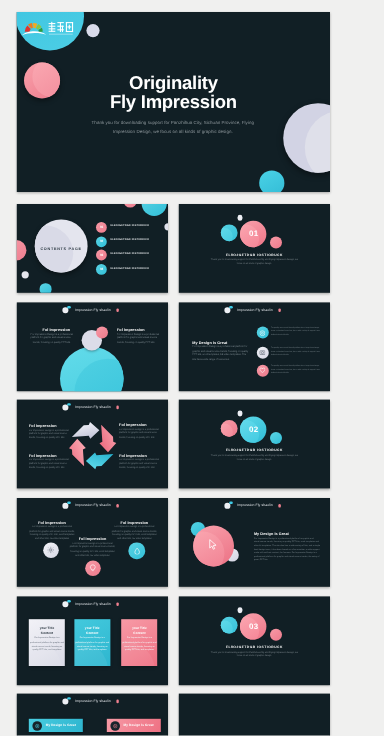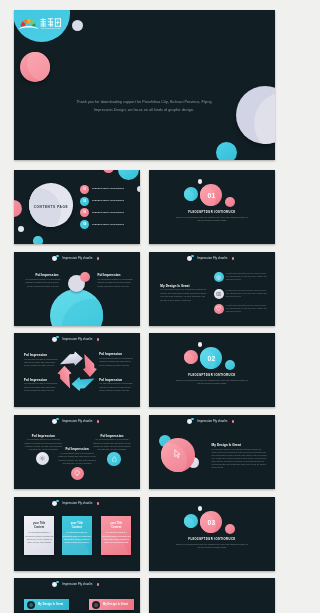--- a/index.html
+++ b/index.html
@@ -167,20 +167,21 @@
           <rect x="38.2" y="6.0" width="3.2" height="0.9"></rect>
        </g>
        <g fill="#bfe8f5" opacity="0.8">
          <rect x="22.8" y="12.1" width="19.8" height="0.7"></rect>
        </g>
      </svg>
      <div class="circ hero-white1"></div>
      <div class="circ hero-pink"></div>
      <div class="circ hero-lav"></div>
      <div class="circ hero-cy2"></div>
+     <div class="hero-title">Originality<br>Fly Impression</div>
      <div class="hero-sub"><span>Thank you for downloading support for Panzhihua City, Sichuan Province, Flying</span><br><span>Impression Design, we focus on all kinds of graphic design.</span></div>
   </div>
   <div class="slide s col-l r2">
      <div class="circ ct-pinkL"></div>
      <div class="circ ct-pinkT"></div>
      <div class="circ ct-cyanT"></div>
      <div class="circ ct-wht"></div>
      <div class="circ ct-cyanB"></div>
      <div class="circ ct-cyanR"></div>
      <div class="circ ct-lav"></div>

